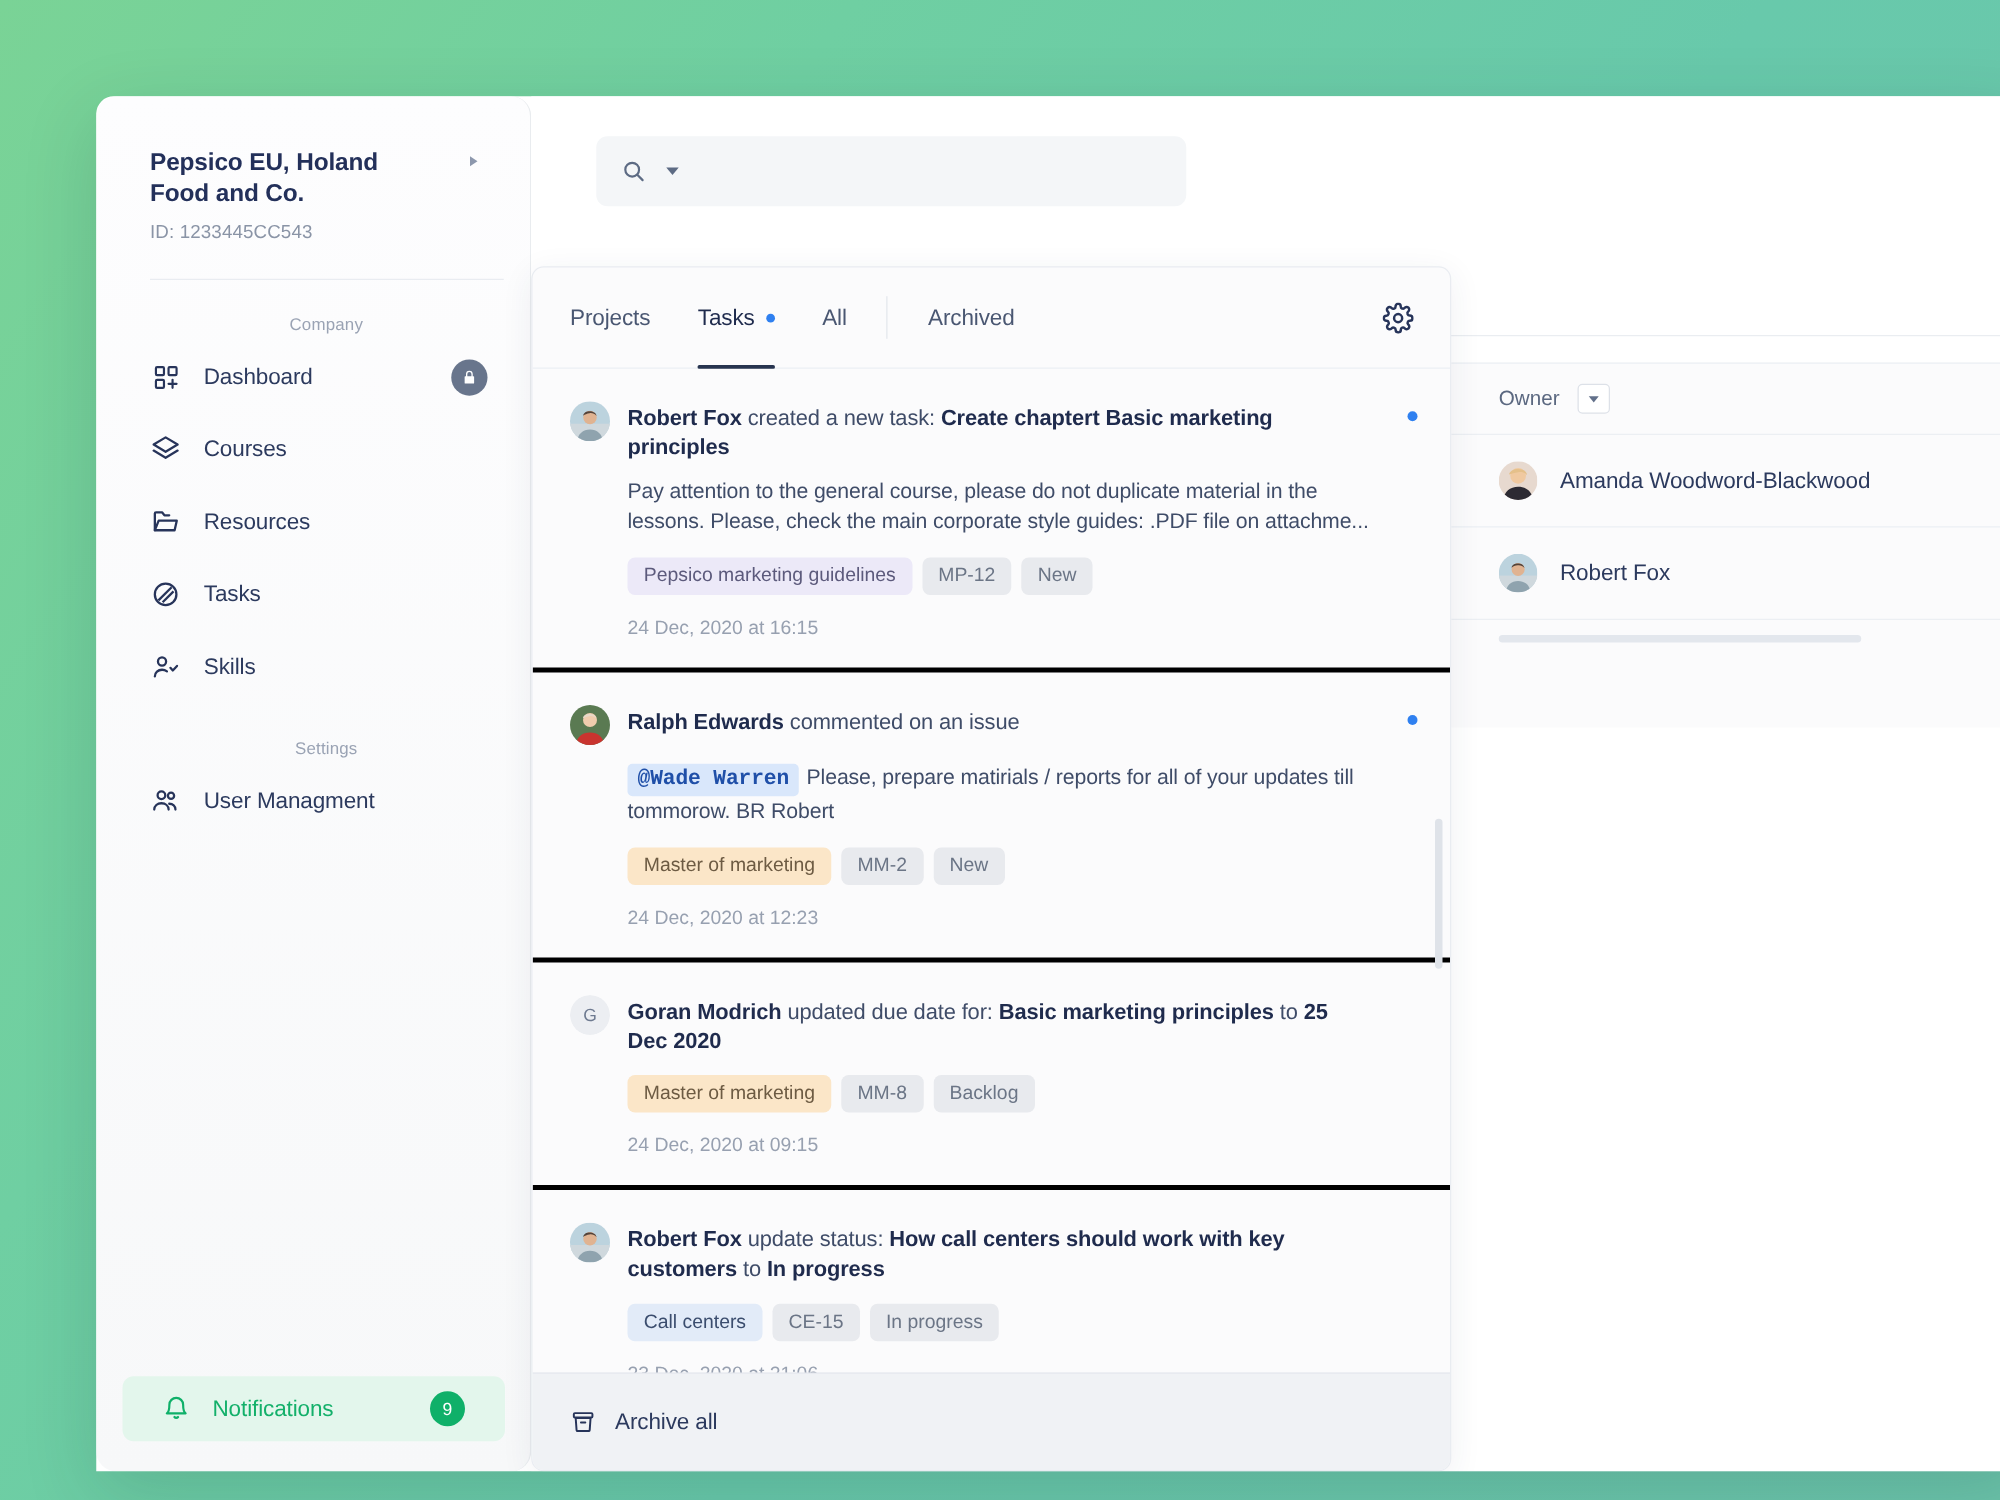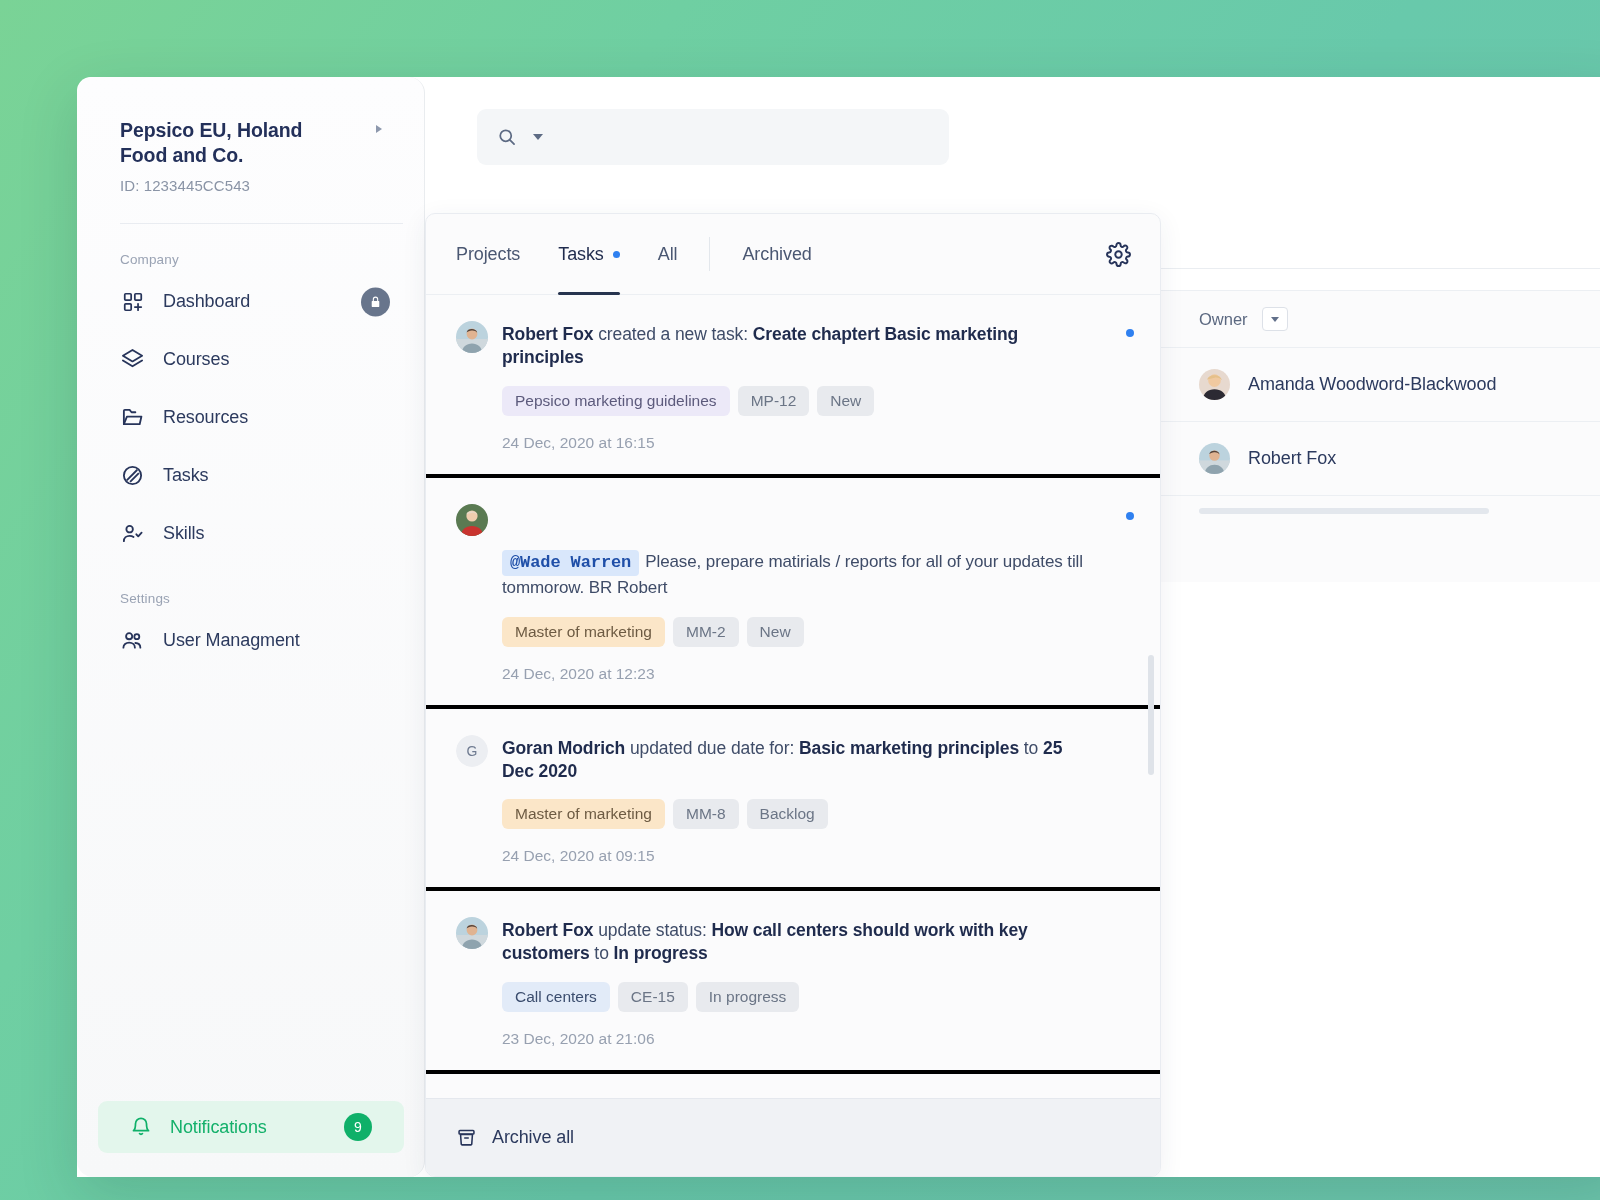--- a/index.html
+++ b/index.html
@@ -79,20 +79,21 @@
     height: 1px;
     background: #e9ecf1;
     width: 283px;
   }
 
   .nav-section-label {
     margin: 28px 0 6px 21px;
     font-size: 13.5px;
     color: #9aa3b4;
     letter-spacing: 0.15px;
+    text-align: center;
   }
 
   .nav-item {
     display: flex;
     align-items: center;
     height: 58px;
     padding-left: 21px;
     position: relative;
     cursor: pointer;
     border-radius: 8px;
@@ -649,39 +650,43 @@
                 <rect y="18" width="32" height="14" fill="#cfd8dd"></rect>
                 <circle cx="16" cy="13" r="5.4" fill="#e0b391"></circle>
                 <path d="M6 32c0-6 4.5-9.5 10-9.5S26 26 26 32z" fill="#8fa3ae"></path>
                 <path d="M10.6 11.5c.4-4.5 10-4.7 10.6.3-1.4-2-3.6-2.6-5.6-2.3-2 .3-3.8.9-5 2z" fill="#53433a"></path>
               </svg>
             </span>
             <div class="feed-title">
               <b>Robert Fox</b><span> created a new task: </span><b>Create chaptert Basic marketing principles</b>
             </div>
           </div>
+          <div class="feed-body">Pay attention to the general course, please do not duplicate material in the lessons. Please, check the main corporate style guides: .PDF file on attachme...</div>
           <div class="chips">
             <span class="chip purple">Pepsico marketing guidelines</span>
             <span class="chip grey">MP-12</span>
             <span class="chip grey">New</span>
           </div>
           <div class="feed-time">24 Dec, 2020 at 16:15</div>
           <span class="unread-dot"></span>
         </article>
 
         <article class="feed-item">
           <div class="feed-head">
             <span class="avatar">
               <svg class="ph" viewBox="0 0 32 32">
                 <rect width="32" height="32" fill="#5a7a52"></rect>
                 <circle cx="16" cy="12" r="5.6" fill="#f0cdae"></circle>
                 <path d="M5 32c0-6.5 5-10 11-10s11 3.5 11 10z" fill="#c9342f"></path>
                 <path d="M10.4 10.5c.5-4.2 10-4.5 10.8.4-1.6-1.8-3.8-2.3-5.7-2-1.9.3-3.6.8-5.1 1.6z" fill="#e8d9c8"></path>
               </svg>
             </span>
+            <div class="feed-title">
+              <b>Ralph Edwards</b><span> commented on an issue</span>
+            </div>
           </div>
           <div class="feed-body with-mention">
             <span class="mention">@Wade Warren</span><span>Please, prepare matirials / reports for all of your updates till tommorow. BR Robert</span>
           </div>
           <div class="chips">
             <span class="chip orange">Master of marketing</span>
             <span class="chip grey">MM-2</span>
             <span class="chip grey">New</span>
           </div>
           <div class="feed-time">24 Dec, 2020 at 12:23</div>

